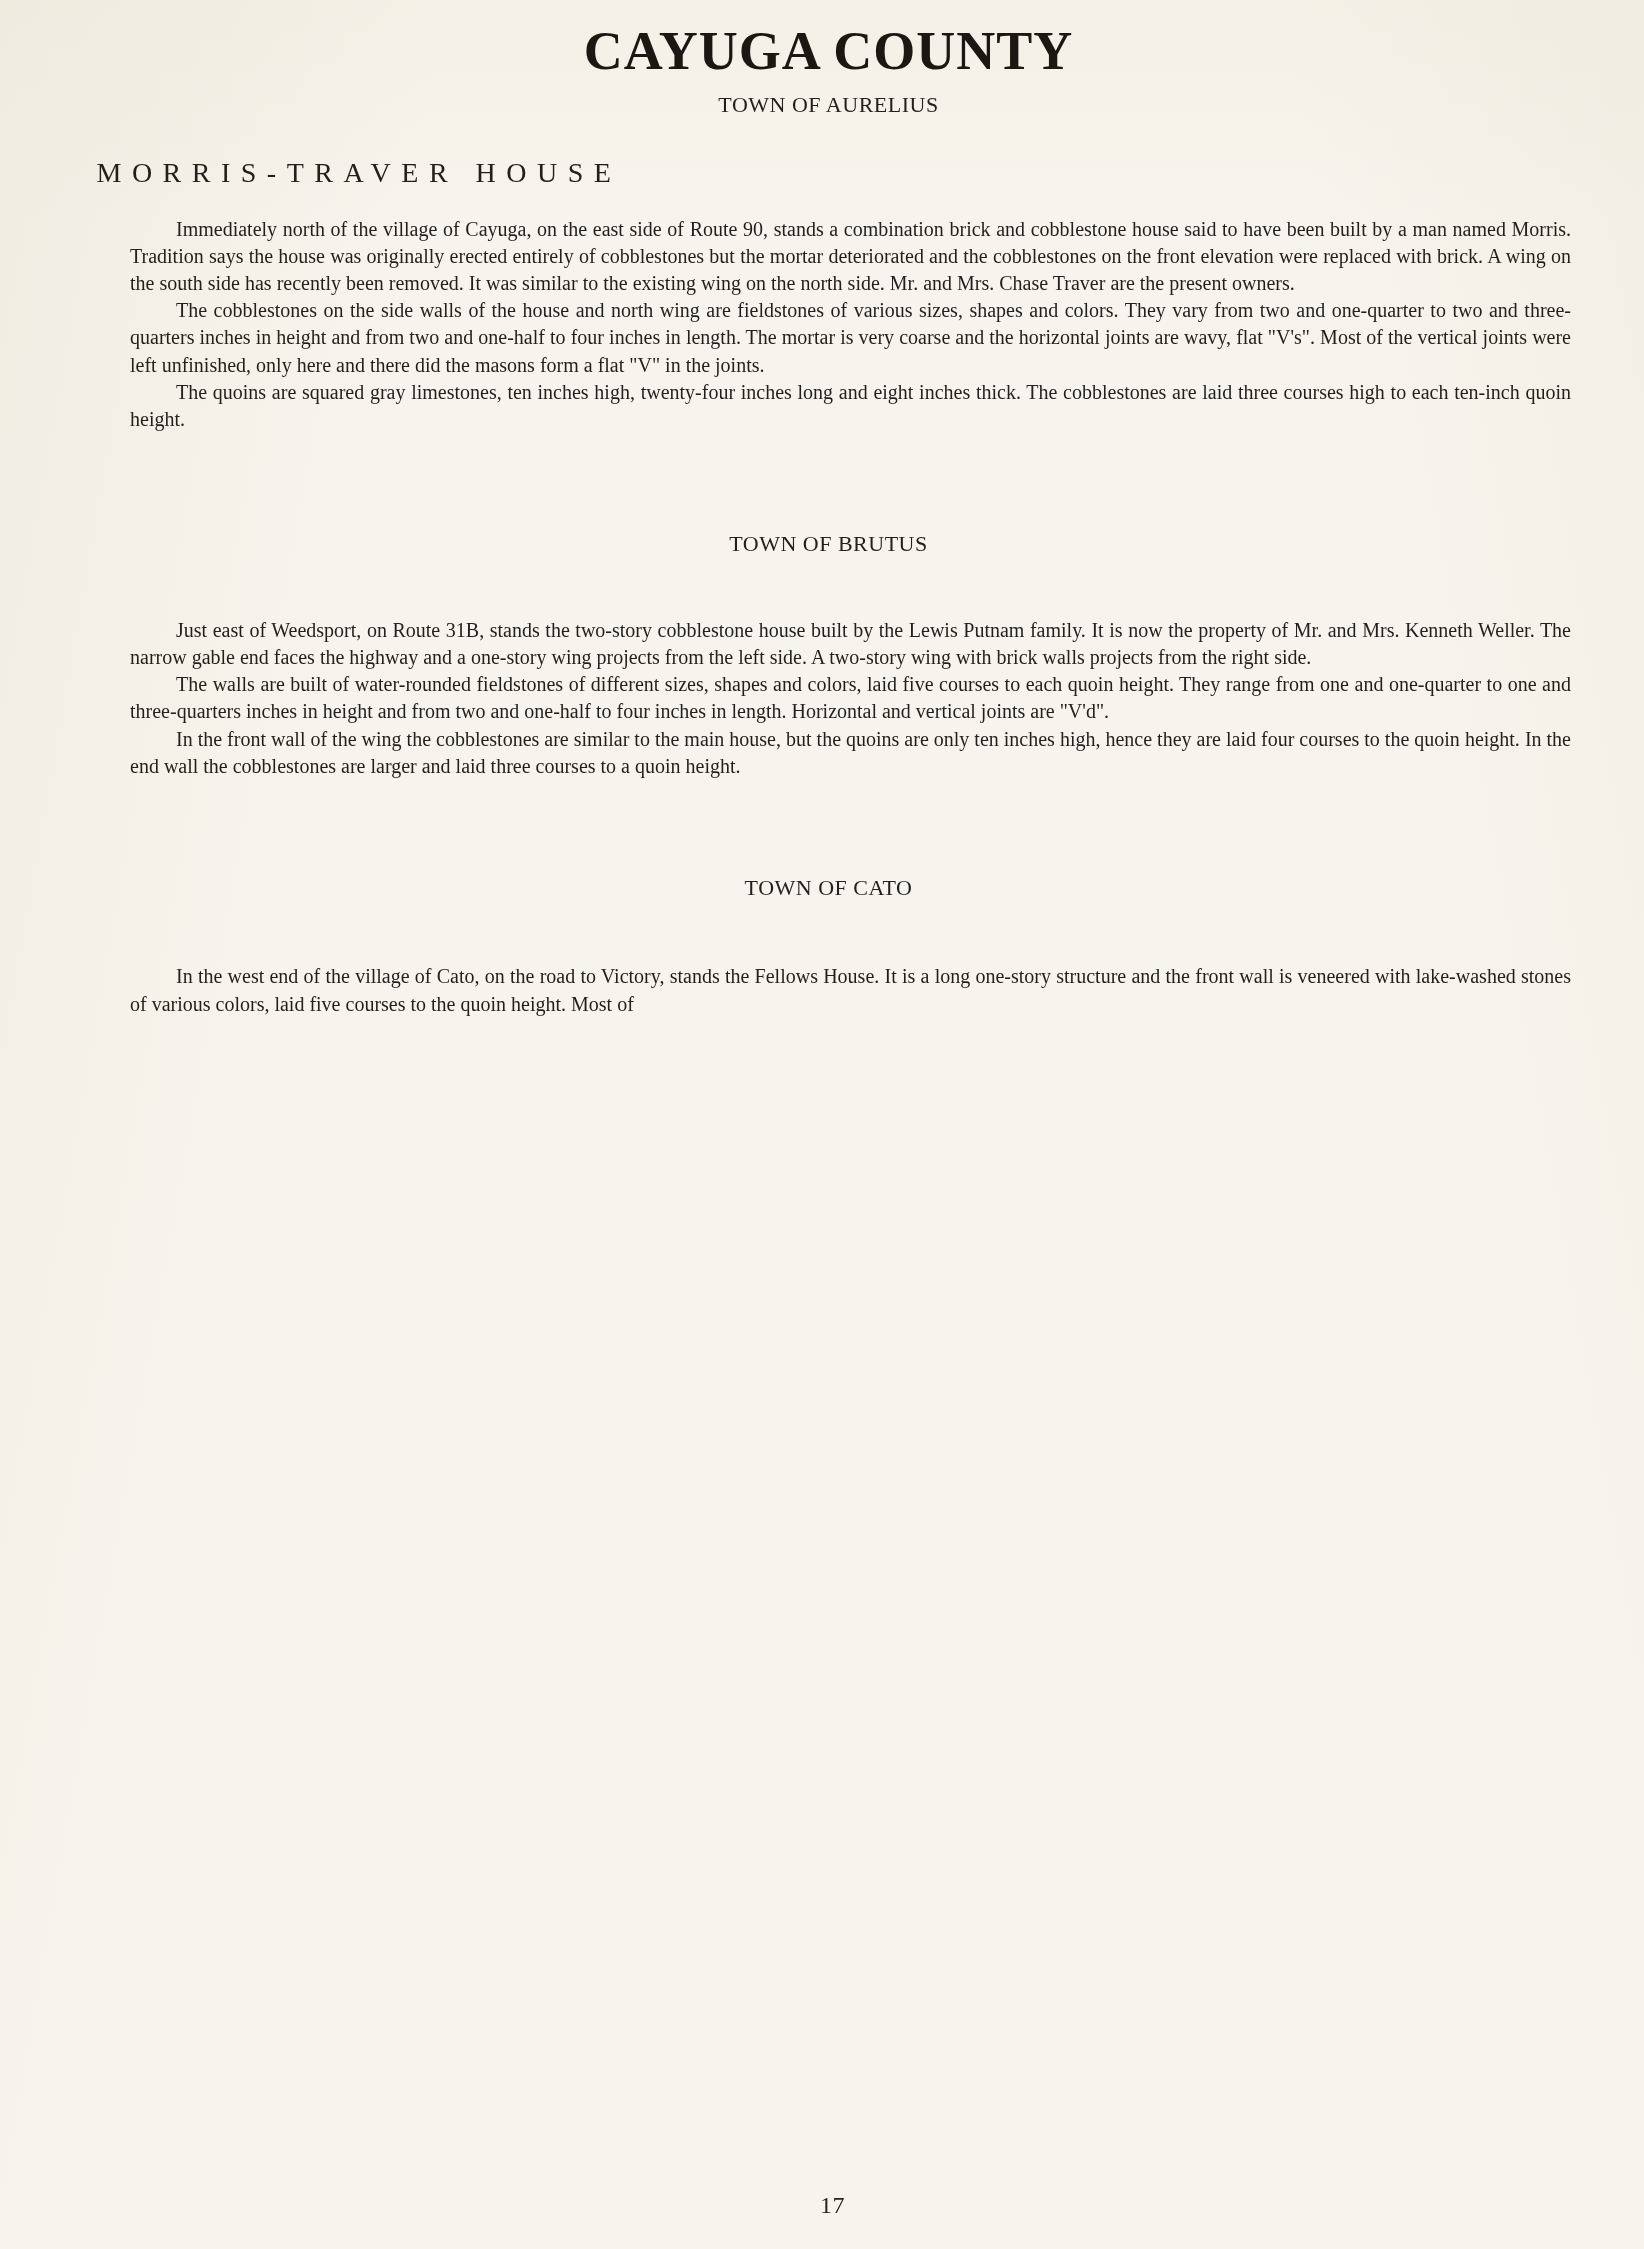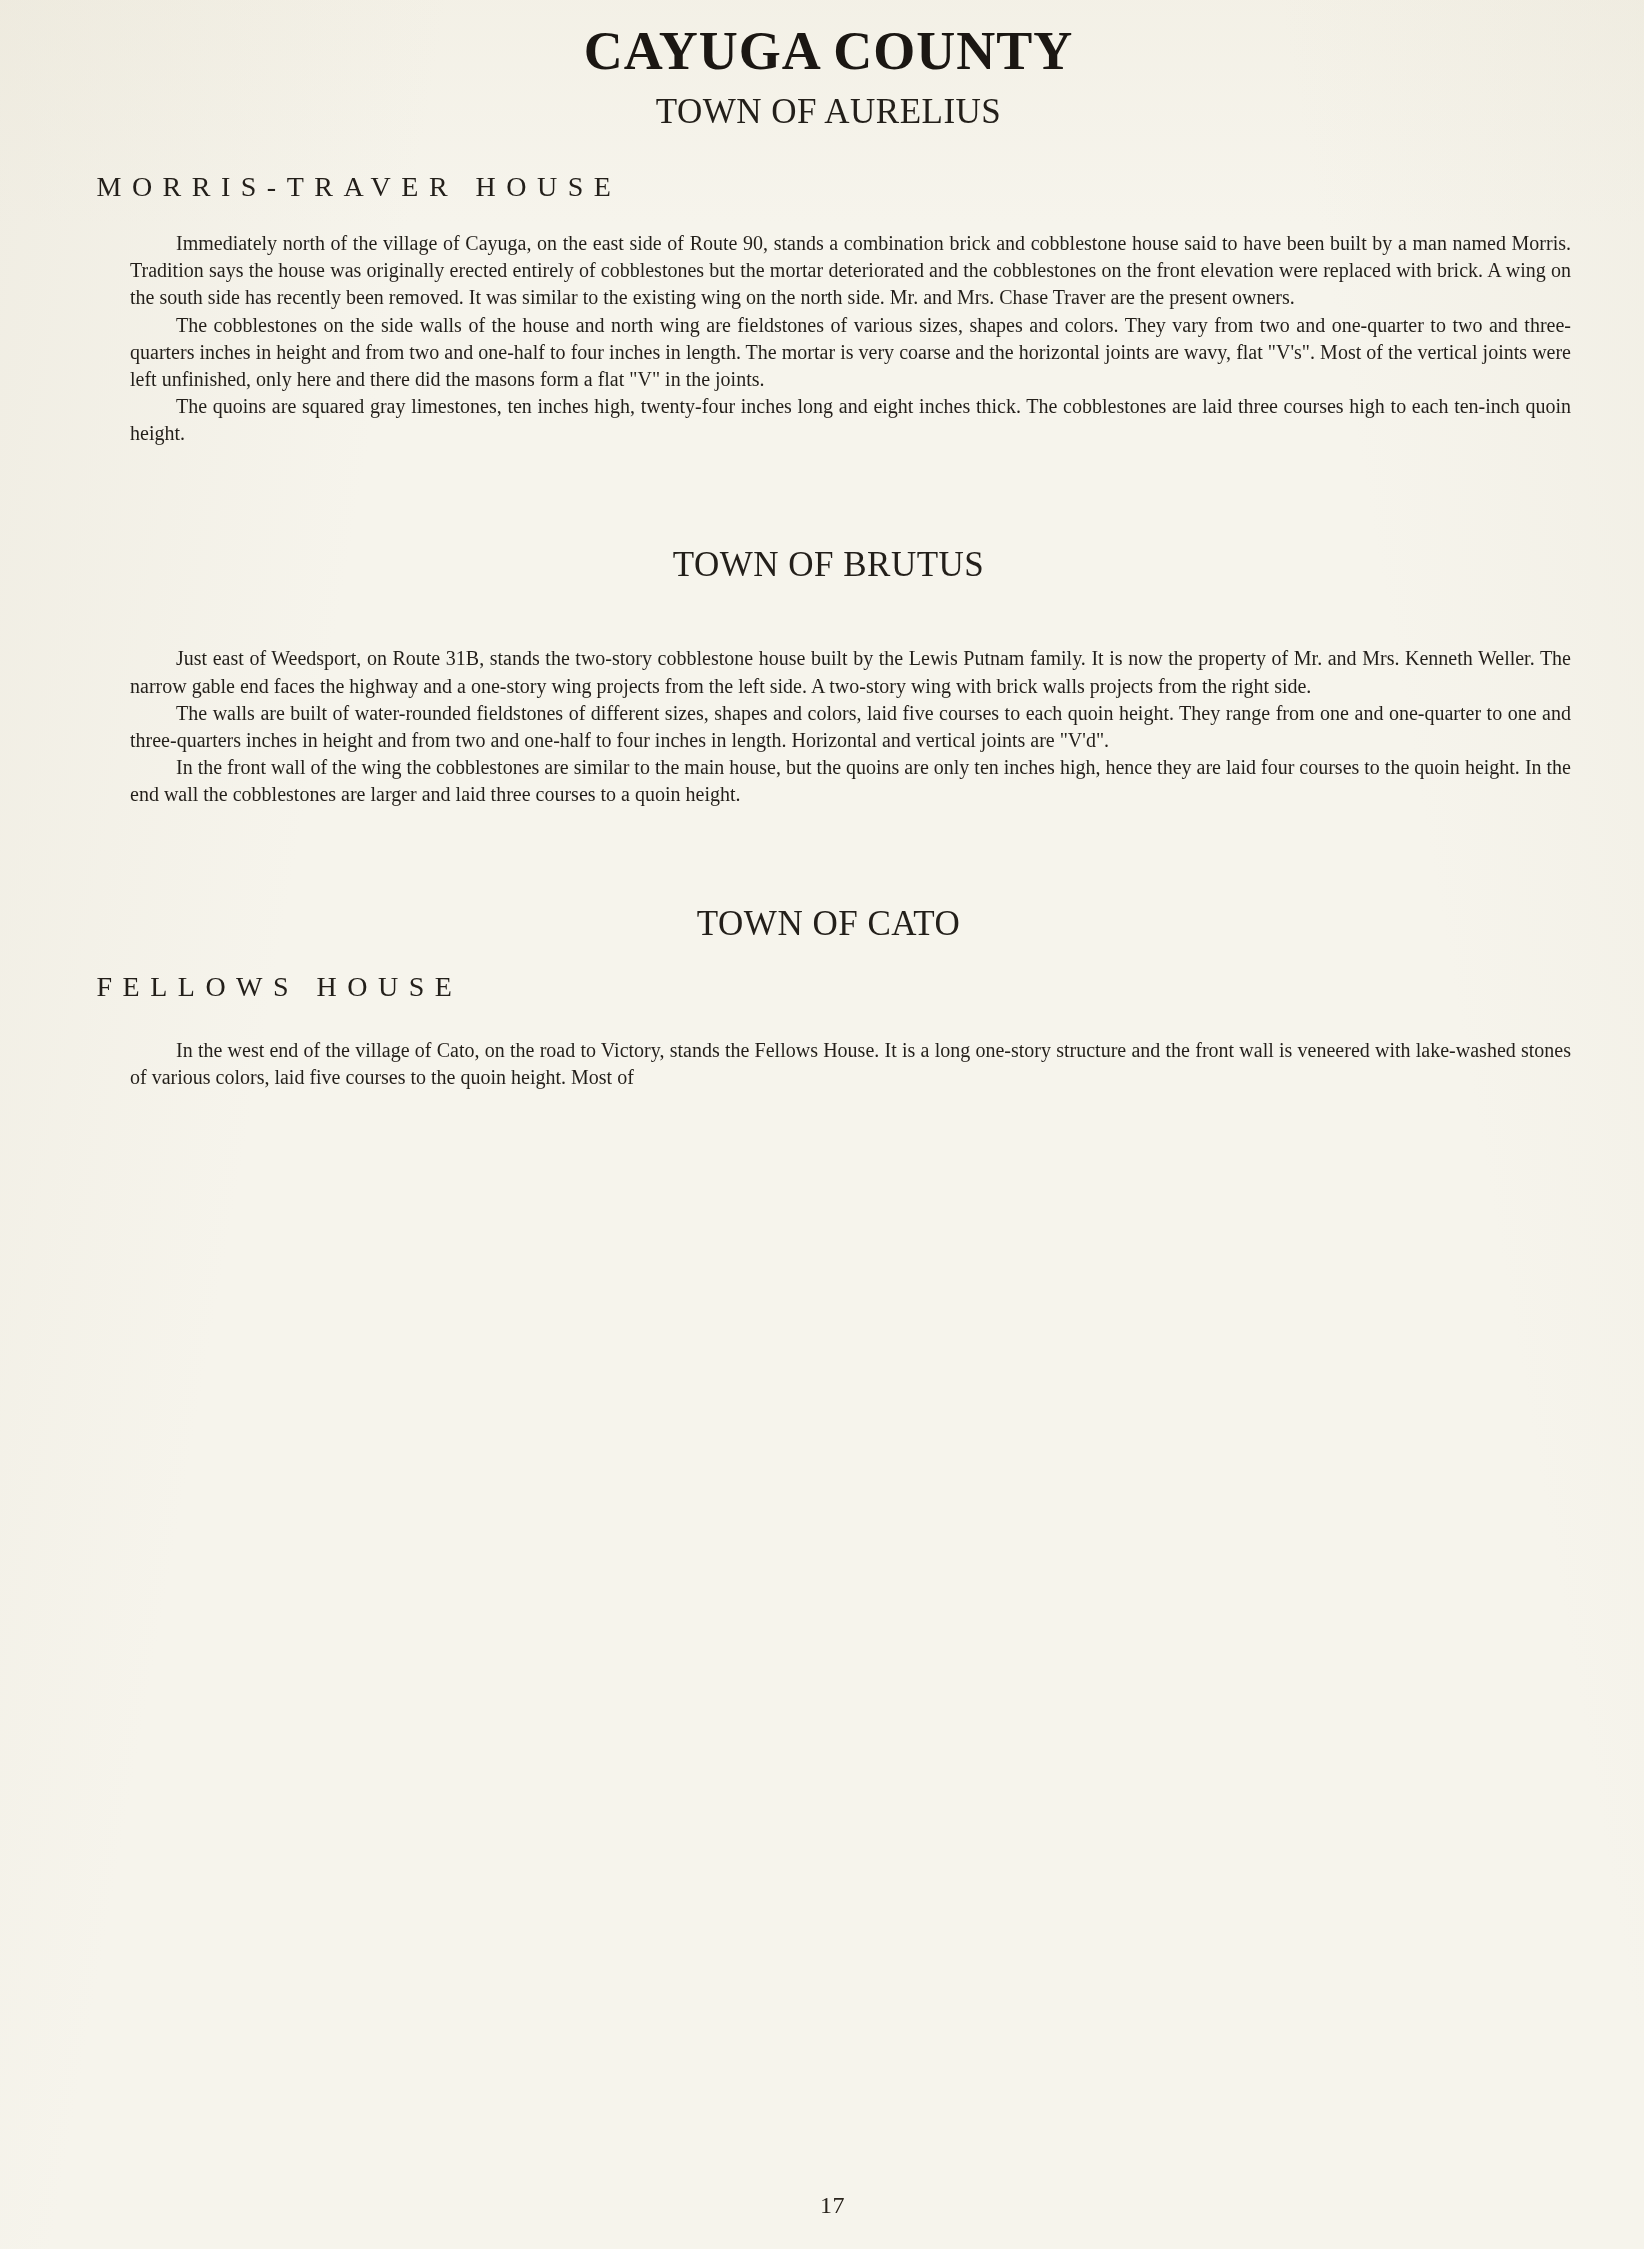--- a/index.html
+++ b/index.html
@@ -42,21 +42,21 @@
     letter-spacing: 1px;
     color: #1b1713;
     margin: 0;
     padding-top: 22px;
     line-height: 1.08;
     font-family: "Liberation Serif", "DejaVu Serif", serif;
   }
 
   .town-title {
     text-align: center;
-    font-size: 35px;
+    font-size: 22px;
     font-weight: normal;
     letter-spacing: 0.5px;
     color: #231f1a;
     margin: 0;
     padding-top: 12.4px;
     line-height: 1.1;
   }
 
   .house-title {
     text-align: left;
@@ -146,21 +146,20 @@
       <p>The walls are built of water-rounded fieldstones of different sizes, shapes and colors, laid five courses to each quoin height. They range from one and one-quarter to one and three-quarters inches in height and from two and one-half to four inches in length. Horizontal and vertical joints are "V'd".</p>
       <p>In the front wall of the wing the cobblestones are similar to the main house, but the quoins are only ten inches high, hence they are laid four courses to the quoin height. In the end wall the cobblestones are larger and laid three courses to a quoin height.</p>
     </div>
 
     <div class="sec-gap-cato"></div>
 
     <h2 class="town-title">TOWN OF CATO</h2>
 
     <div class="between-town-house"></div>
 
-    <h3 class="house-title">FELLOWS HOUSE</h3>
 
     <div class="after-house-3"></div>
 
     <div class="body-block">
       <p>In the west end of the village of Cato, on the road to Victory, stands the Fellows House. It is a long one-story structure and the front wall is veneered with lake-washed stones of various colors, laid five courses to the quoin height. Most of</p>
     </div>
 
   </div>
 
   <div class="folio">17</div>

